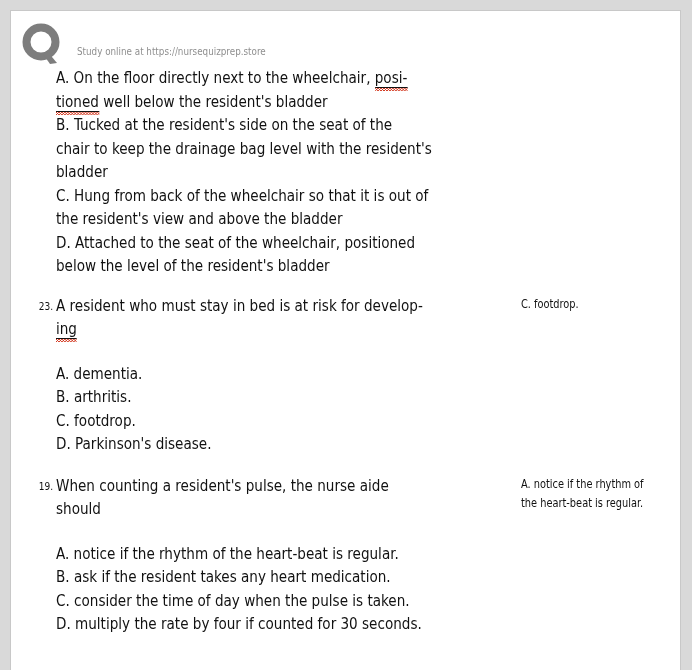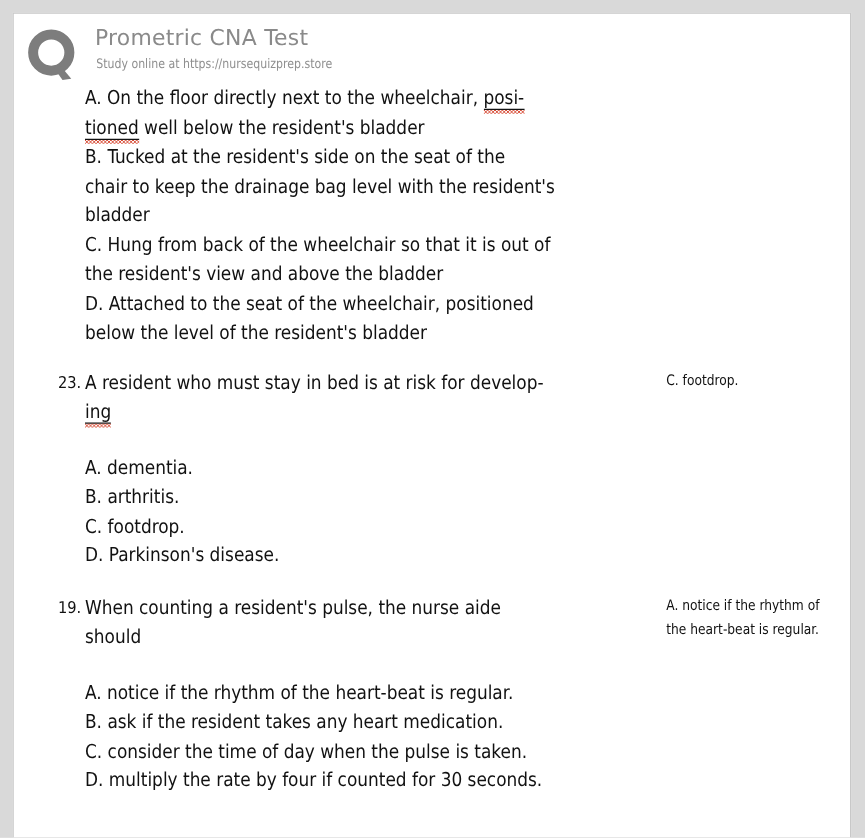--- a/index.html
+++ b/index.html
@@ -78,30 +78,29 @@
   #content {
     position: absolute;
     left: 0;
     top: 56px;
     width: 100%;
   }
 
   .qblock {
     position: relative;
     width: 100%;
-    margin-left: 12px;
   }
 
   .qnum {
     position: absolute;
     left: 8px;
     width: 34px;
     text-align: right;
     font-family: "DejaVu Sans Condensed", "DejaVu Sans", "Liberation Sans", sans-serif;
-    font-size: 13px;
+    font-size: 10px;
     color: #111111;
     line-height: 24px;
   }
 
   .qmain {
     margin-left: 45px;
     margin-right: 190px;
     font-family: "DejaVu Sans Condensed", "DejaVu Sans", "Liberation Sans", sans-serif;
     font-size: 15.3px;
     line-height: 23.5px;
@@ -165,21 +164,20 @@
 
     <div id="doc-header">
 
       <div id="logo-mark">
         <svg width="44" height="44" viewBox="0 0 44 44" aria-hidden="true">
           <circle cx="20" cy="19" r="14.5" fill="none" stroke="#7d7d7d" stroke-width="8"></circle>
           <path d="M26 28 L36 40 L29 41 L22 31 Z" fill="#7d7d7d"></path>
         </svg>
       </div>
 
-      <div id="brand-title">Prometric CNA Test</div>
 
       <div id="brand-subtitle">Study online at https://nursequizprep.store</div>
     </div>
 
     <div id="content">
         <div class="qblock" style="margin-bottom: 16px;">
           <div class="qmain">
             <div class="opts">
               <div class="opt-line"><span>A. </span><span>On the floor directly next to the wheelchair, </span><span class="spell">posi-</span></div>
               <div class="opt-line"><span class="spell">tioned</span><span> well below the resident's bladder</span></div>

